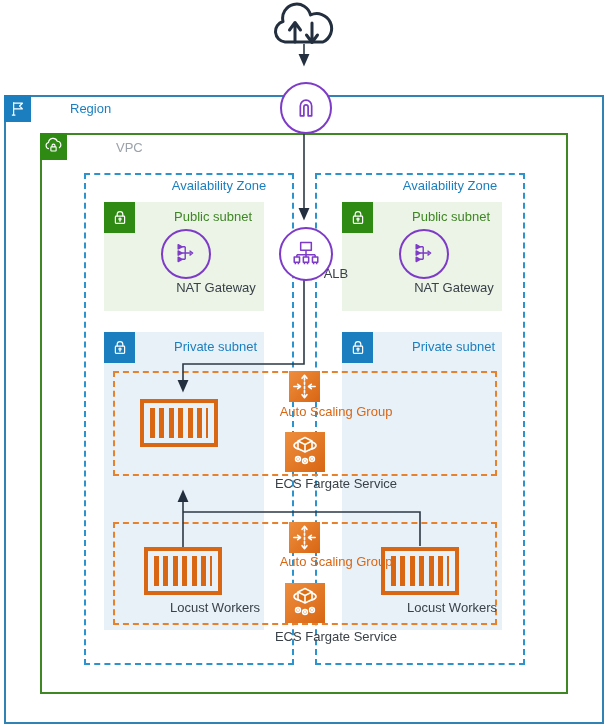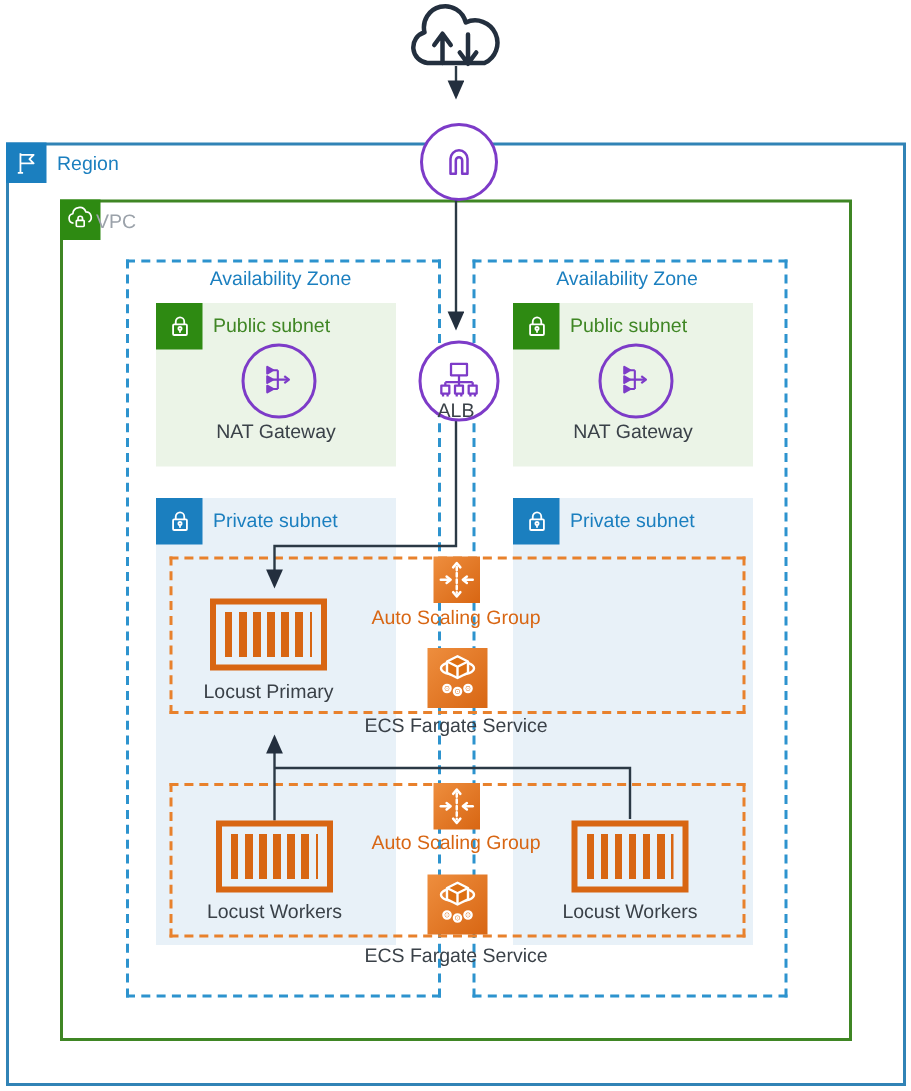--- a/index.html
+++ b/index.html
@@ -20,21 +20,21 @@
   
   .tile{display:flex;align-items:center;justify-content:center;}
   .blue-tile{background:#1B7FBF;} .green-tile{background:#2E8A12;}
   .tile27{width:27px;height:27px;} .tile31{width:31px;height:31px;}
   .orange-tile{background:linear-gradient(135deg,#EE8E3E,#D86613);}
   
   .circle{border-radius:50%;background:#fff;display:flex;align-items:center;justify-content:center;}
   .purple-circle{border:2.6px solid #7D3BC8;}
   .nat{width:46px;height:46px;background:transparent;}
   
-  .lbl{white-space:nowrap;}
+  .lbl{white-space:nowrap;margin-left:32px;}
   .c{text-align:center;}
   .blue-t{color:#1B7FBF;} .green-t{color:#3F8624;} .gray-t{color:#9BA2AA;}
   .orange-t{color:#D86613;text-align:center;} .dark-t{color:#3a4148;}
   
   .container-icon{border:4px solid #D86613;background:transparent;}
   .container-icon .bars{position:absolute;left:6px;right:6px;top:5px;bottom:5px;
      background:repeating-linear-gradient(90deg,#D86613 0 5px,transparent 5px 9.4px);}
   .z0{z-index:0}.z1{z-index:1}.z2{z-index:2}.z3{z-index:3}
   svg{display:block;}
 </style>
@@ -99,21 +99,21 @@
 
   <div class="abs tile tile27 z3" style="left:40px;top:133px;background:#2E8A12">
     <svg width="21" height="21" viewBox="0 0 28 28">
       <g stroke="#fff" stroke-width="1.5" fill="none" stroke-linejoin="round">
         <path d="M8,17 A4.2,4.2 0 0 1 7.4,8.7 A6,6 0 0 1 19,7 A4.8,4.8 0 0 1 21.3,16"></path>
         <rect x="10.5" y="14.5" width="7" height="5.5" rx="0.8"></rect>
         <path d="M12,14.5 v-1.6 a2,2 0 0 1 4,0 v1.6"></path>
       </g>
     </svg>
   </div>
-  <div class="abs lbl gray-t z3" style="left:64px;top:140px">VPC</div>
+  <div class="abs lbl gray-t z3" style="left:84px;top:140px">VPC</div>
 
   <div class="abs lbl blue-t c z3" style="left:84px;top:178px;width:206px">Availability Zone</div>
   <div class="abs lbl blue-t c z3" style="left:315px;top:178px;width:206px">Availability Zone</div>
 
   <div class="abs tile tile31 green-tile z3" style="left:104px;top:202px">
     <svg width="22" height="22" viewBox="0 0 31 31">
       <g stroke="#fff" stroke-width="1.7" fill="none" stroke-linejoin="round">
         <path d="M11.5,13 V10.5 a4,4 0 0 1 8,0 V13"></path>
         <rect x="9" y="13" width="13" height="10" rx="1"></rect>
         <circle cx="15.5" cy="17" r="1.5"></circle>
@@ -210,21 +210,20 @@
         <path d="M27,16 H21.5"></path>
           <polyline points="23,13.8 20.2,16 23,18.2"></polyline>
       </g>
     </svg>
   </div>
   <div class="abs lbl orange-t c z3" style="left:213px;top:404px;width:182px">Auto Scaling Group</div>
 
   <div class="abs container-icon z3" style="left:140px;top:399px;width:70px;height:40px">
     <div class="bars"></div>
   </div>
-  <div class="abs lbl dark-t c z3" style="left:109px;top:453px;width:140px">Locust Primary</div>
 
   <div class="abs tile orange-tile z3" style="left:285px;top:432px;width:40px;height:40px">
     <svg width="40" height="40" viewBox="0 0 40 40">
       <g stroke="#fff" stroke-width="1.6" fill="none" stroke-linejoin="round">
         <ellipse cx="20" cy="13.5" rx="11" ry="4.6"></ellipse>
         <polygon points="20,5.5 27,9 27,16.5 20,20 13,16.5 13,9" fill="#DD6F12"></polygon>
         <path d="M13,9 L20,12.5 L27,9 M20,12.5 V20"></path>
         <circle cx="13" cy="27" r="2.4"></circle>
           <circle cx="20" cy="29" r="2.4"></circle>
           <circle cx="27" cy="27" r="2.4"></circle>

